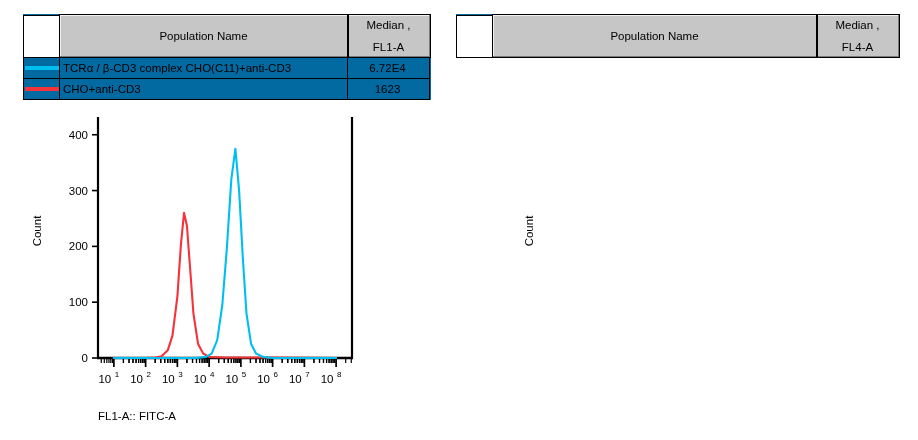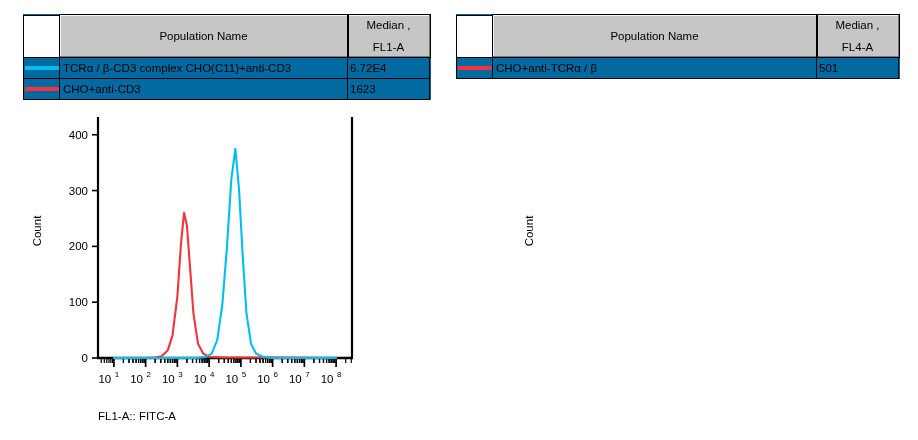--- a/index.html
+++ b/index.html
@@ -53,21 +53,21 @@
   }
   .legend-table .swatch-cell{height:18px;}
   .legend-table .name-cell{
     text-align:left;
     padding:1px 2px 1px 3px;
     white-space:nowrap;
     height:18px;
     margin-top:40px;
   }
   .legend-table .val-cell{
-    text-align:left;
+    text-align:center;
     padding:1px 4px 1px 2px;
     height:18px;
   }
   .swatch{
     height:4px;
     width:34px;
     margin:0 auto;
     display:block;
   }
   .stat-line2{display:block;margin-top:8px;}
@@ -310,27 +310,20 @@
       <tr>
         <th class="hdr-blank"></th>
         <th class="hdr">Population Name</th>
         <th class="hdr-stat">
           <span>Median ,</span>
           <span class="stat-line2">FL4-A</span>
         </th>
       </tr>
     </thead>
     <tbody>
-      <tr>
-        <td class="swatch-cell">
-          <span class="swatch" style="background:#f5333b"></span>
-        </td>
-        <td class="name-cell">CHO+anti-TCRα / β</td>
-        <td class="val-cell">501</td>
-      </tr>
     </tbody>
   </table>
 
   <div class="chart-wrap" style="left:0;top:105px;">
     <svg id="svg-right" width="459" height="290" viewBox="0 0 459 290">
         <line x1="531" y1="12" x2="531" y2="253" stroke="#000" stroke-width="2.2"></line>
         <line x1="792" y1="12" x2="792" y2="253" stroke="#000" stroke-width="2.2"></line>
         <line x1="530" y1="253" x2="793" y2="253" stroke="#000" stroke-width="2.4"></line>
         <line x1="525" y1="253" x2="531" y2="253" stroke="#000" stroke-width="1.6"></line>
         <text x="521" y="257" text-anchor="end" class="tick-txt">0</text>

